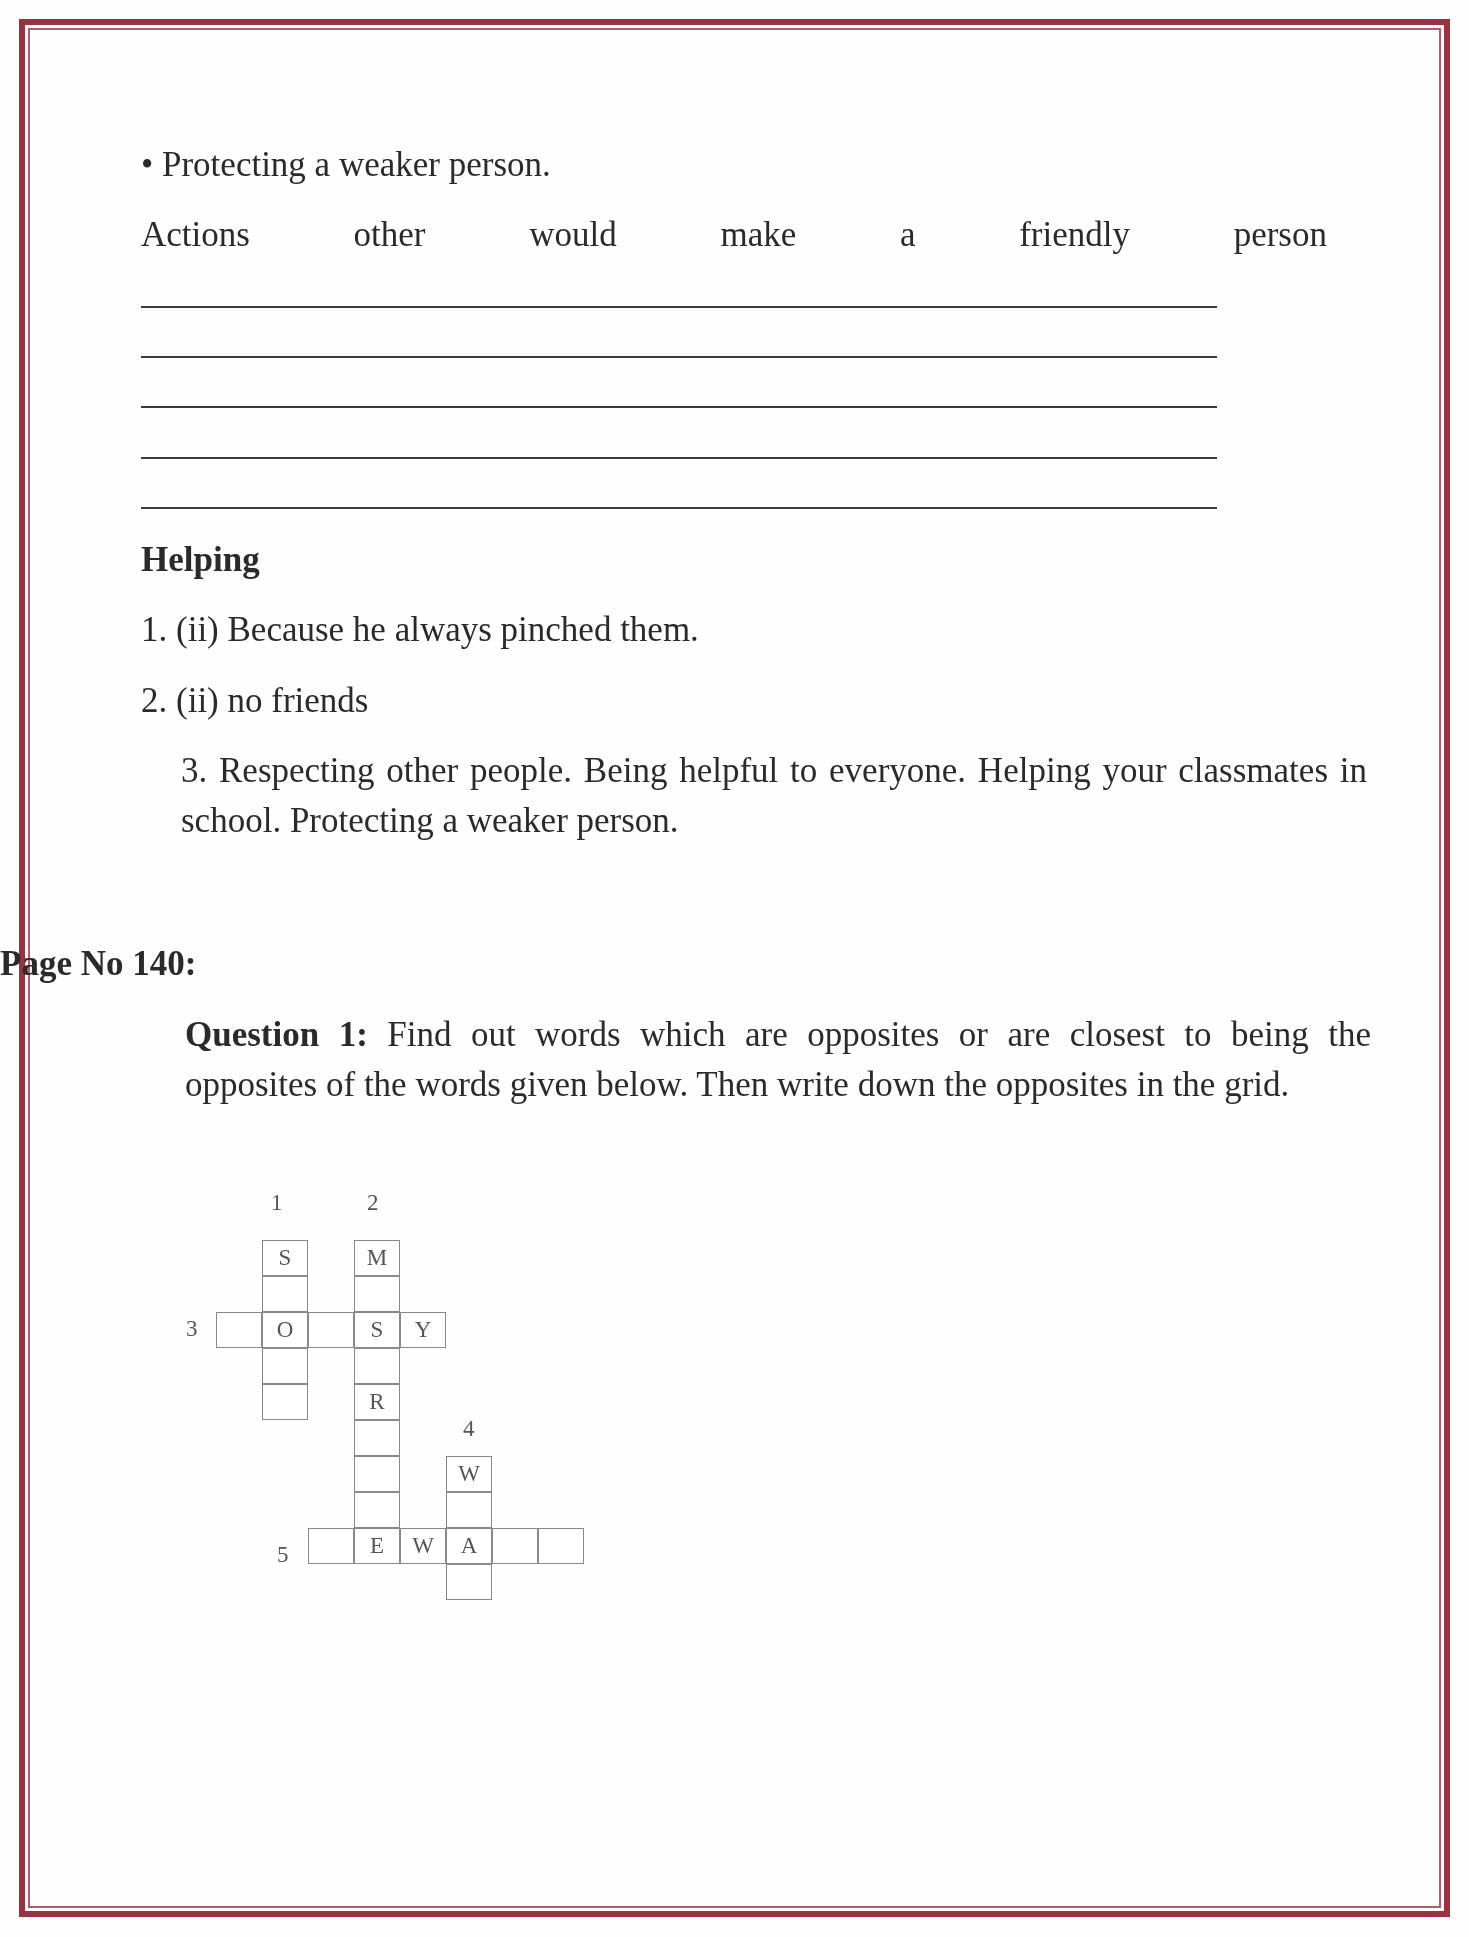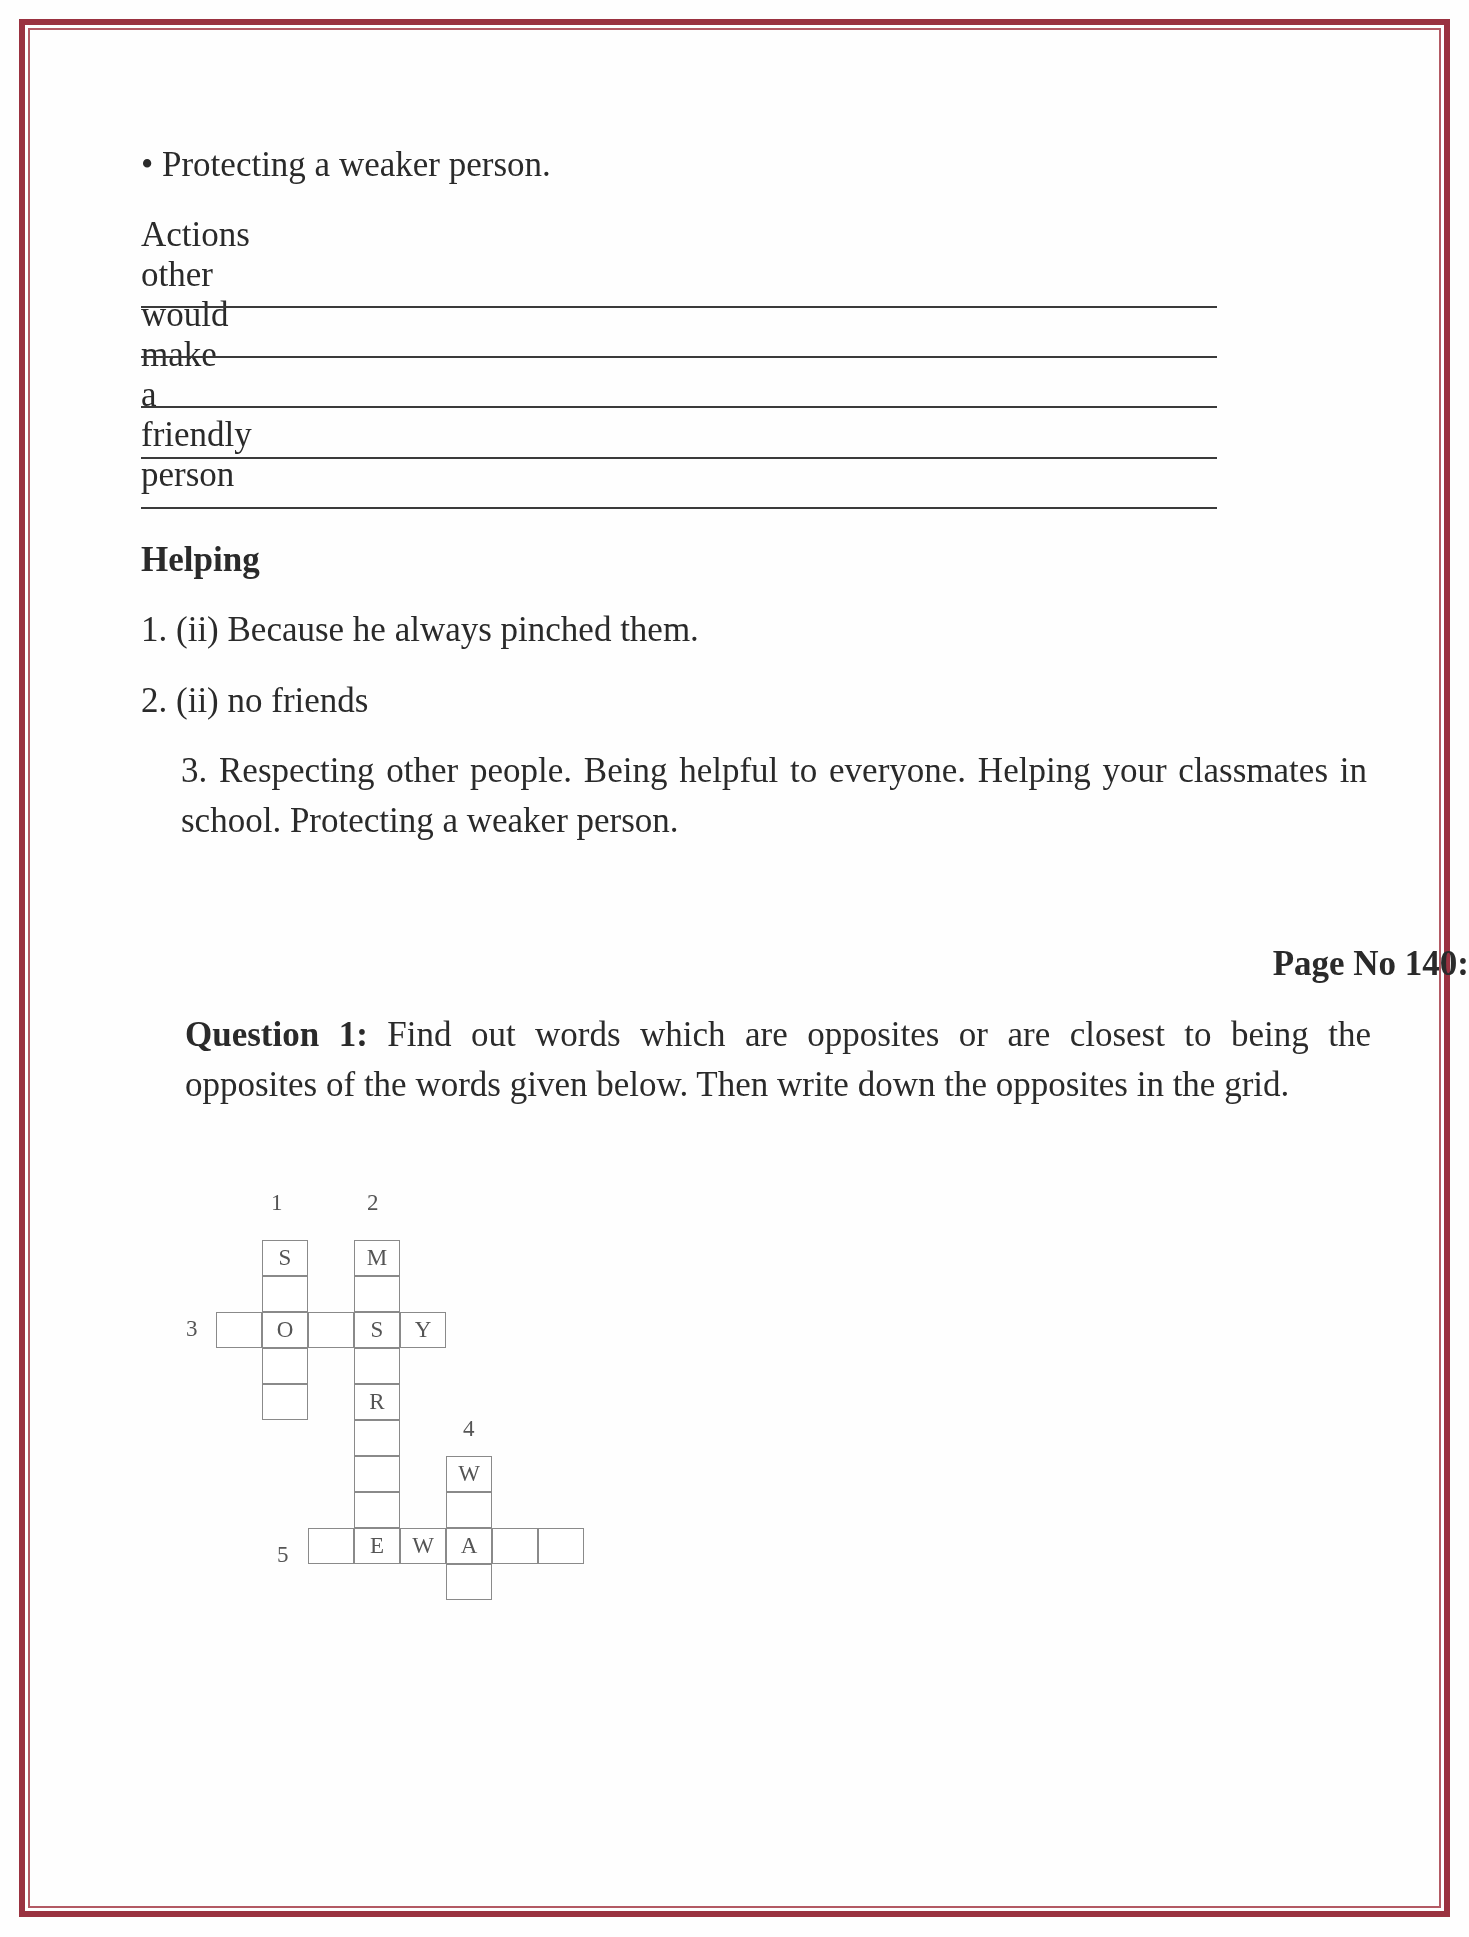--- a/index.html
+++ b/index.html
@@ -30,42 +30,42 @@
   .clue-num { position:absolute; font-size:23px; color:#555; }
 </style>
 </head>
 <body>
 
 <div class="frame-outer"></div>
 <div class="frame-inner"></div>
 
 <div class="t" style="left:141px; top:145px;">• Protecting a weaker person.</div>
 
-<div class="just" style="left:141px; top:215px; width:1186px;flex-direction:column;">
+<div class="just" style="left:141px; top:215px; width:1186px;">
   <span>Actions</span>
   <span>other</span>
   <span>would</span>
   <span>make</span>
   <span>a</span>
   <span>friendly</span>
   <span>person</span>
 </div>
 
 <div class="rule" style="top:306px;"></div>
 <div class="rule" style="top:356px;"></div>
 <div class="rule" style="top:406px;"></div>
 <div class="rule" style="top:457px;"></div>
 <div class="rule" style="top:507px;"></div>
 
 <div class="t bold" style="left:141px; top:540px;">Helping</div>
 <div class="t" style="left:141px; top:610px;">1. (ii) Because he always pinched them.</div>
 <div class="t" style="left:141px; top:681px;">2. (ii) no friends</div>
 <div class="para" style="left:141px; top:746px; width:1186px;margin-left:40px;">3. Respecting other people. Being helpful to everyone. Helping your classmates in school. Protecting a weaker person.</div>
 
-<div class="t bold" style="left:0; width:1469px; text-align:right; top:944px;">Page No 140:</div>
+<div class="t bold" style="left:0; width:1469px; text-align:left; top:944px;">Page No 140:</div>
 
 <div class="para" style="left:141px; top:1010px; width:1186px;margin-left:44px;"><span class="bold">Question 1:</span><span> Find out words which are opposites or are closest to being the opposites of the words given below. Then write down the opposites in the grid.</span></div>
 
 <div>
   <div class="clue-num" style="left:271px; top:1190px;">1</div>
   <div class="clue-num" style="left:367px; top:1190px;">2</div>
   <div class="clue-num" style="left:186px; top:1316px;">3</div>
   <div class="clue-num" style="left:463px; top:1416px;">4</div>
   <div class="clue-num" style="left:277px; top:1542px;">5</div>
 

